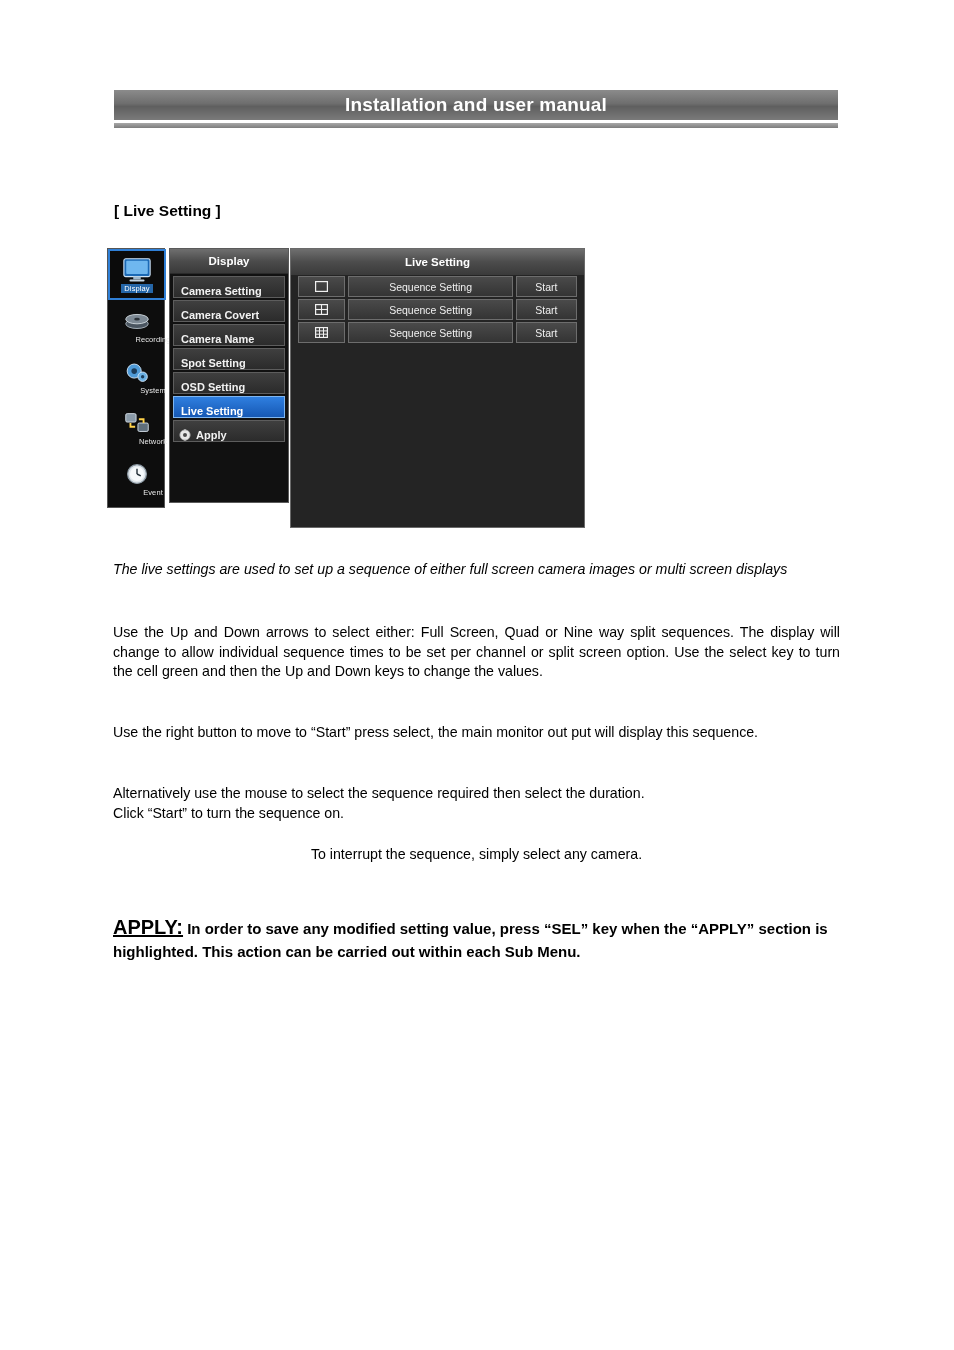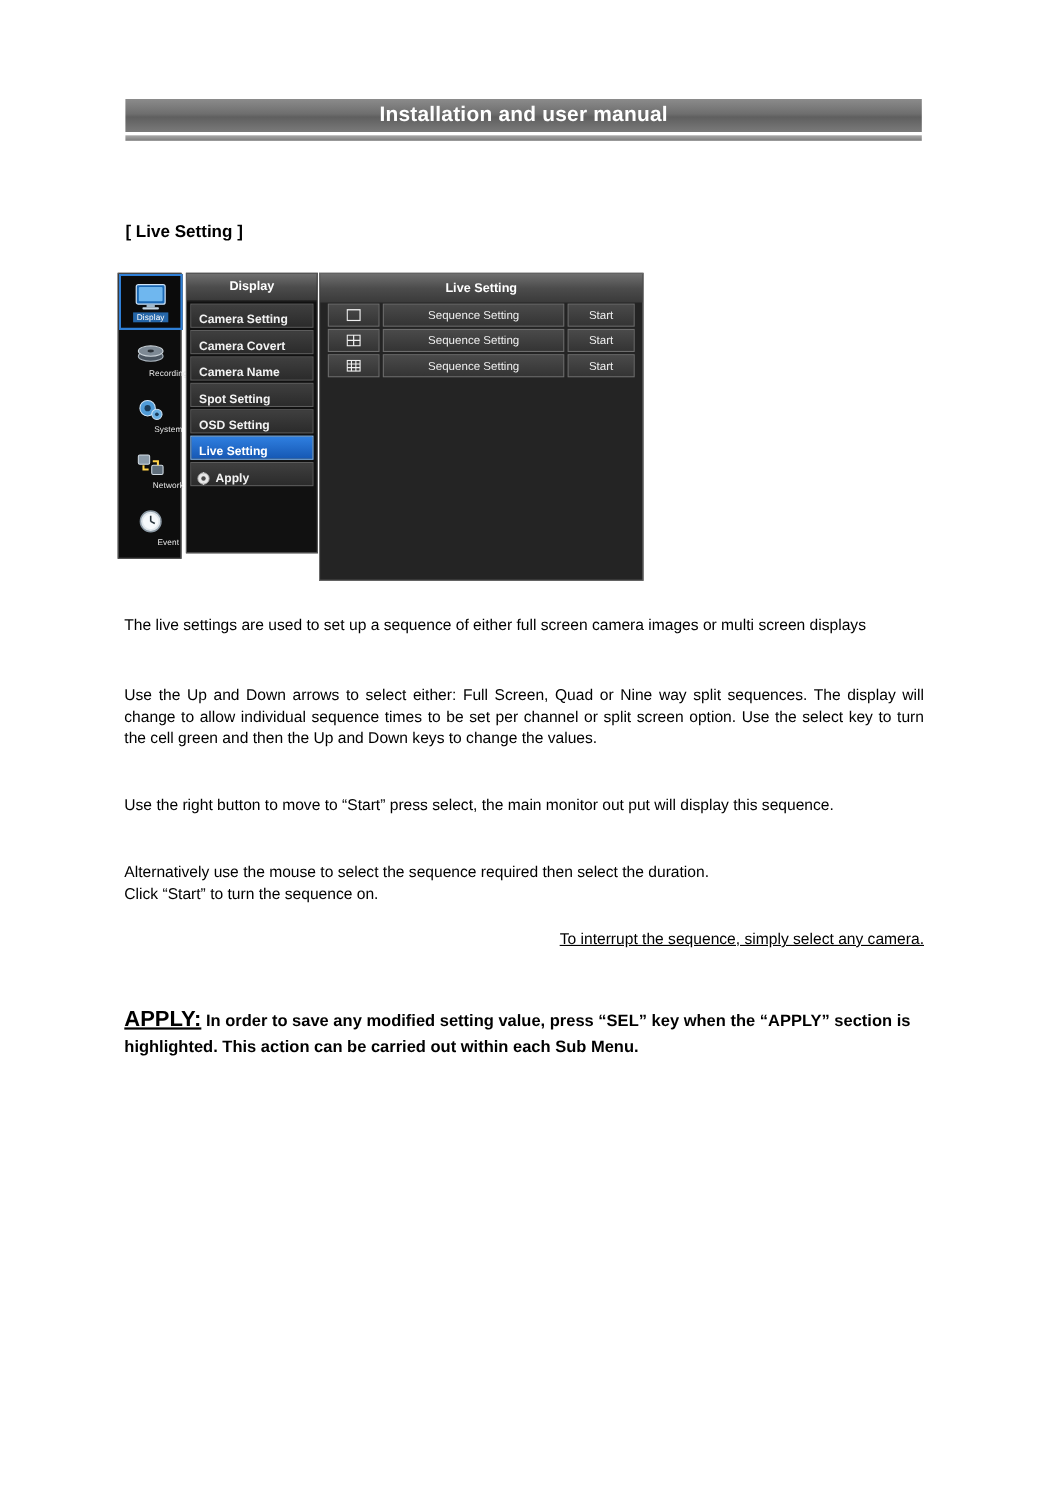--- a/index.html
+++ b/index.html
@@ -207,21 +207,21 @@
   
   .para {
     position: absolute;
     left: 113px;
     width: 727px;
     font-size: 14.2px;
     line-height: 19.5px;
     text-align: justify;
     color: #000;
   }
-  .p1 { top: 560px; }
+  .p1 { top: 560px; font-style: italic; }
   .p2 { top: 623px; }
   .p3 { top: 723px; }
   .p4 { top: 784px; }
   .p5 { top: 845px; }
 
   .apply-block {
     position: absolute;
     left: 113px;
     top: 916px;
     width: 730px;
@@ -378,19 +378,19 @@
       </div>
     </div>
 
   </div>
 
   <div class="para p1">The live settings are used to set up a sequence of either full screen camera images or multi screen displays</div>
   <div class="para p2">Use the Up and Down arrows to select either:  Full Screen, Quad or Nine way split sequences. The display will change to allow individual sequence times to be set per channel or split screen option. Use the select key to turn the cell green and then the Up and Down keys to change the values.</div>
   <div class="para p3">Use the right button to move to “Start” press select, the main monitor out put will display this sequence.</div>
   <div class="para p4" style="white-space:pre-line; text-align:left;">Alternatively use the mouse to select the sequence required then select the duration.
 Click “Start” to turn the sequence on.</div>
-  <div class="para p5" style="text-align:right;text-decoration:underline;">To interrupt the sequence, simply select any camera.</div>
+  <div class="para p5" style="text-align:center;">To interrupt the sequence, simply select any camera.</div>
 
   <div class="apply-block">
     <span class="apply-word">APPLY:</span><span> In order to save any modified setting value, press “SEL” key when the “APPLY” section is highlighted. This action can be carried out within each Sub Menu.</span>
   </div>
 
 </div>
 
 </body></html>

